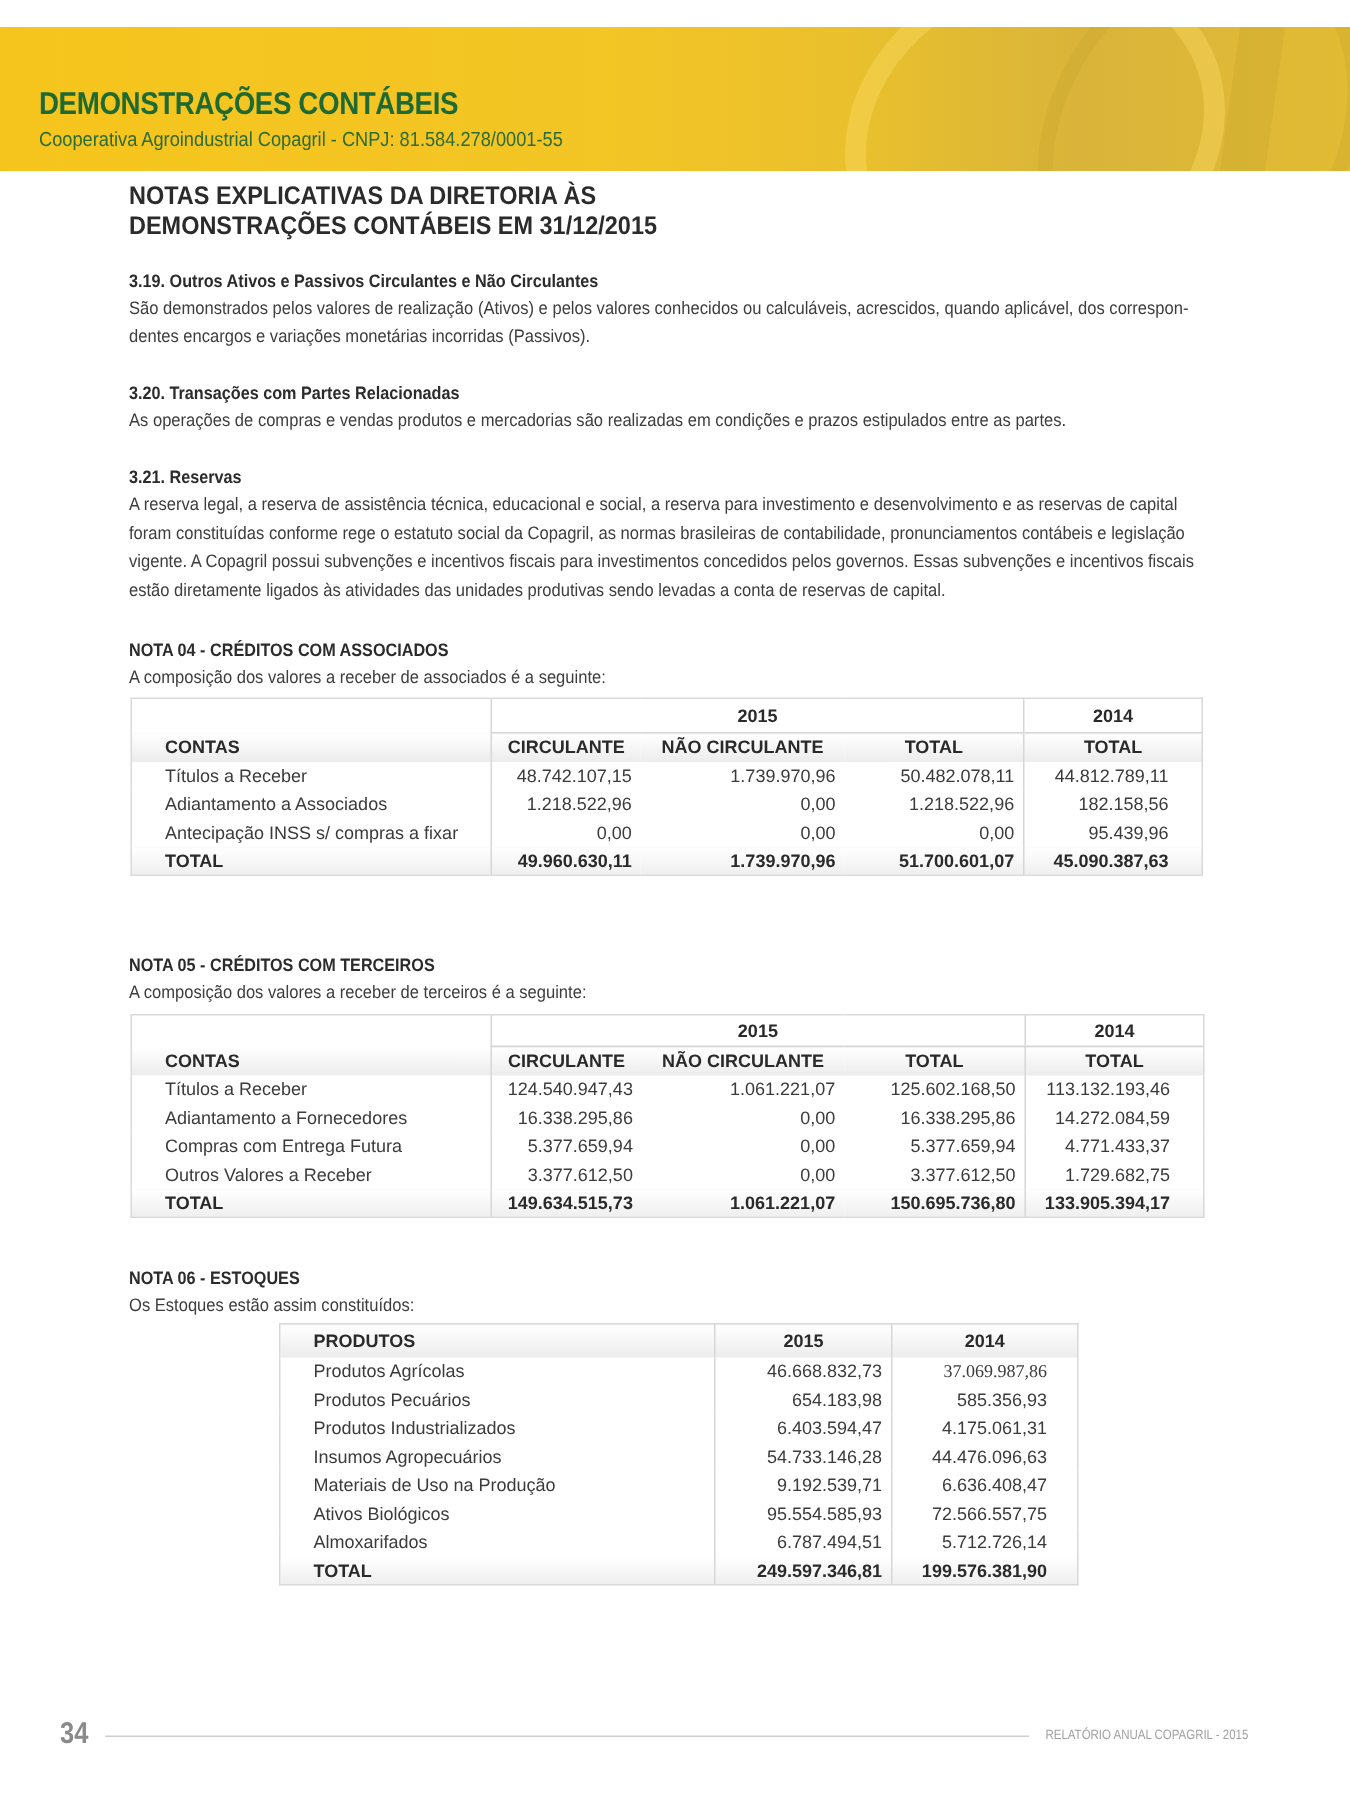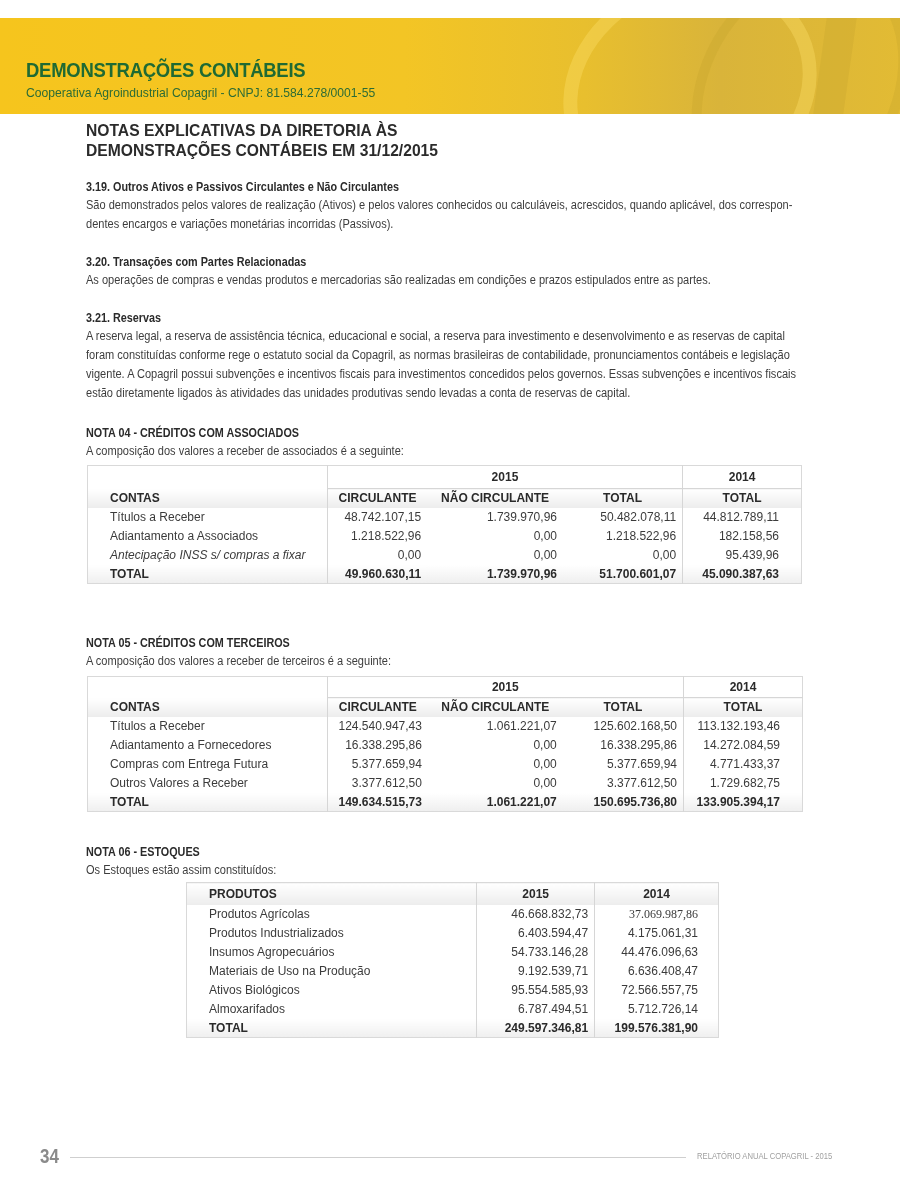--- a/index.html
+++ b/index.html
@@ -123,21 +123,21 @@
     <td class="num vline" style="padding-right:22px;">44.812.789,11</td>
   </tr>
   <tr>
     <td style="padding-left:22px;">Adiantamento a Associados</td>
     <td class="num vline">1.218.522,96</td>
     <td class="num">0,00</td>
     <td class="num">1.218.522,96</td>
     <td class="num vline" style="padding-right:22px;">182.158,56</td>
   </tr>
   <tr>
-    <td style="padding-left:22px;font-style:italic;">Antecipação INSS s/ compras a fixar</td>
+    <td style="padding-left:22px;">Antecipação INSS s/ compras a fixar</td>
     <td class="num vline">0,00</td>
     <td class="num">0,00</td>
     <td class="num">0,00</td>
     <td class="num vline" style="padding-right:22px;">95.439,96</td>
   </tr>
   <tr class="totalrow bold">
     <td style="padding-left:22px;">TOTAL</td>
     <td class="num vline">49.960.630,11</td>
     <td class="num">1.739.970,96</td>
     <td class="num">51.700.601,07</td>
@@ -228,20 +228,25 @@
     <td style="padding-left:22px; height:22px;">PRODUTOS</td>
     <td class="center vline">2015</td>
     <td class="center vline">2014</td>
   </tr>
   <tr>
         <td style="padding-left:22px; height:18px;">Produtos Agrícolas</td>
         <td class="num vline">46.668.832,73</td>
         <td class="num vline" style="padding-right:20px;font-family:Liberation Serif, serif;">37.069.987,86</td>
       </tr>
   <tr>
+        <td style="padding-left:22px; height:18px;">Produtos Pecuários</td>
+        <td class="num vline">654.183,98</td>
+        <td class="num vline" style="padding-right:20px;">585.356,93</td>
+      </tr>
+  <tr>
         <td style="padding-left:22px; height:18px;">Produtos Industrializados</td>
         <td class="num vline">6.403.594,47</td>
         <td class="num vline" style="padding-right:20px;">4.175.061,31</td>
       </tr>
   <tr>
         <td style="padding-left:22px; height:18px;">Insumos Agropecuários</td>
         <td class="num vline">54.733.146,28</td>
         <td class="num vline" style="padding-right:20px;">44.476.096,63</td>
       </tr>
   <tr>

